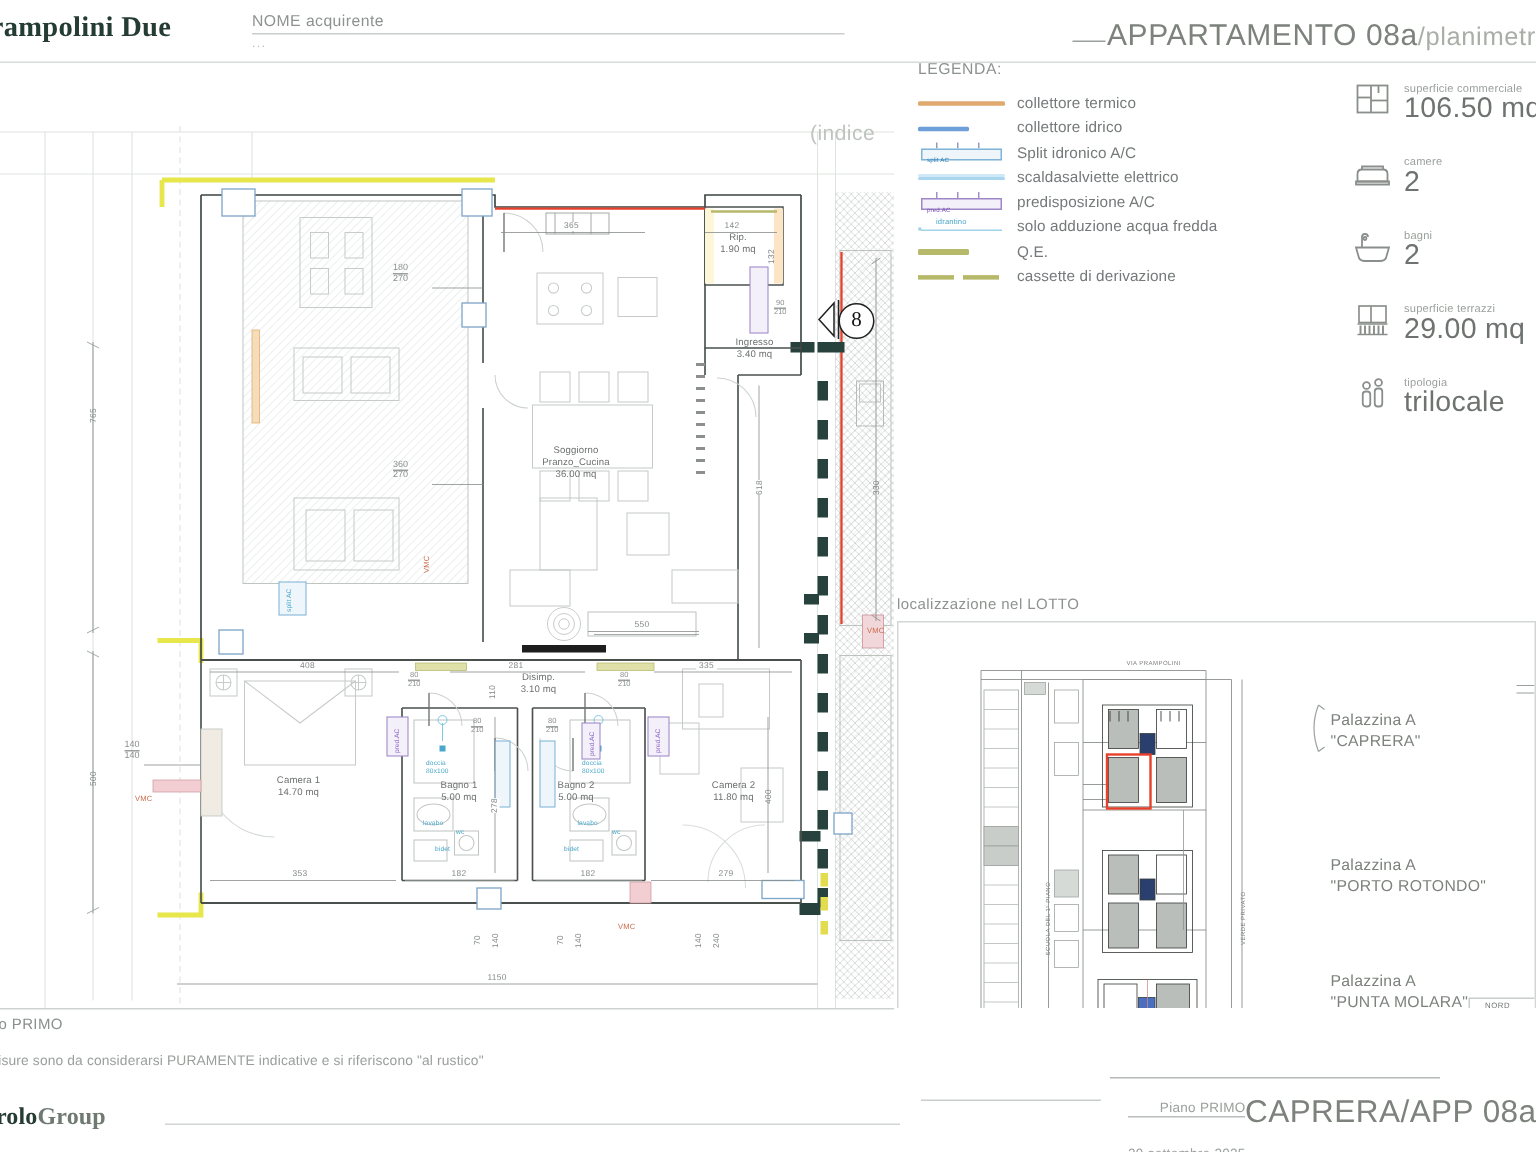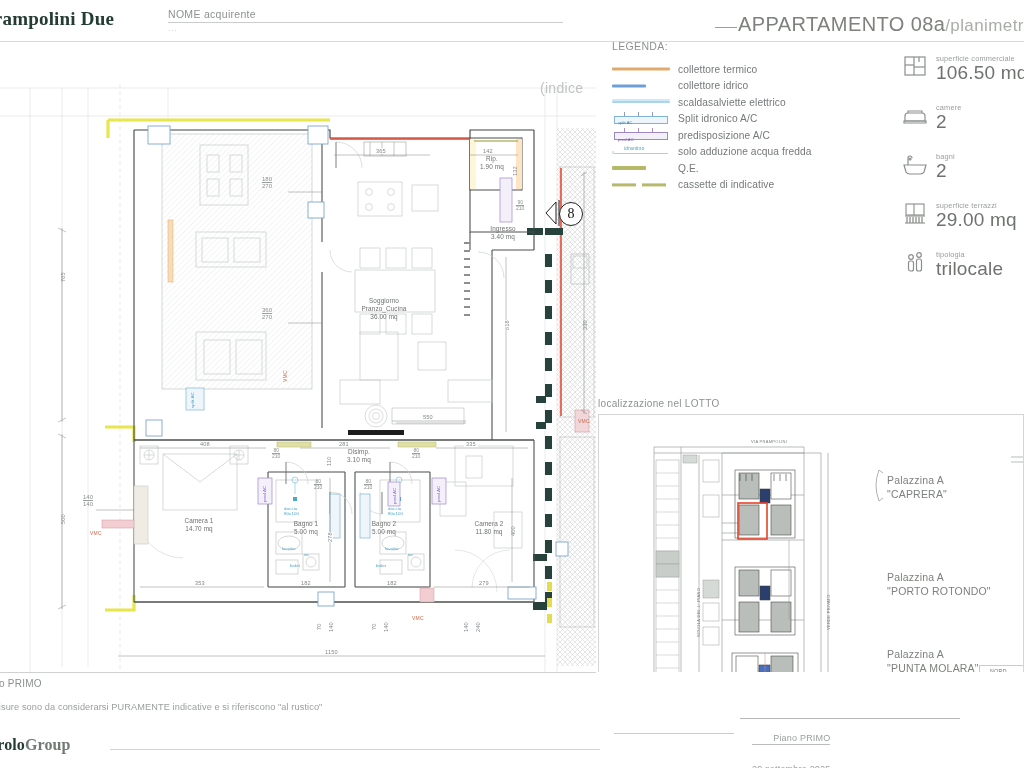--- a/index.html
+++ b/index.html
@@ -564,37 +564,37 @@
       <div class="ltext">collettore termico</div>
     </div>
     <div class="lrow">
       <div class="lswatch">
           <div class="bar" style="left:0;right:24px;background:#6f9fd8"></div>
         </div>
       <div class="ltext">collettore idrico</div>
     </div>
     <div class="lrow">
       <div class="lswatch">
-          <div class="bar thin" style="background:#a9d6ee"></div>
-          <div class="bar thin" style="top:35%;background:#cfe8f6"></div>
-        </div>
-      <div class="ltext">scaldasalviette elettrico</div>
-    </div>
-    <div class="lrow">
-      <div class="lswatch">
         <div class="ticks">
             <i style="left:6px"></i>
             <i style="left:20px"></i>
             <i style="left:34px"></i>
           </div>
         <div class="boxsw" style="top:4px">
             <span class="cap">split AC</span>
           </div>
       </div>
       <div class="ltext">Split idronico A/C</div>
+    </div>
+    <div class="lrow">
+      <div class="lswatch">
+          <div class="bar thin" style="background:#a9d6ee"></div>
+          <div class="bar thin" style="top:35%;background:#cfe8f6"></div>
+        </div>
+      <div class="ltext">scaldasalviette elettrico</div>
     </div>
     <div class="lrow">
       <div class="lswatch">
         <div class="ticks">
             <i style="left:6px;background:#a48fc9"></i>
             <i style="left:20px;background:#a48fc9"></i>
             <i style="left:34px;background:#a48fc9"></i>
           </div>
         <div class="boxsw purple" style="top:4px">
             <span class="cap">pred.AC</span>
@@ -613,21 +613,21 @@
     <div class="lrow">
       <div class="lswatch">
           <div class="bar" style="right:24px;height:4px;background:#b7b96a"></div>
         </div>
       <div class="ltext">Q.E.</div>
     </div>
     <div class="lrow">
       <div class="lswatch">
           <div class="dashpair"></div>
         </div>
-      <div class="ltext">cassette di indicative</div>
+      <div class="ltext">cassette di derivazione</div>
     </div>
   </div>
 
   <div class="stats">
 
     <div class="srow">
       <div class="sicon">
         <svg width="30" height="30" viewBox="0 0 30 30" fill="none" stroke="#8a8f8b" stroke-width="1.2">
           <rect x="5" y="5" width="20" height="18"></rect>
             <line x1="5" y1="13" x2="14" y2="13"></line>
@@ -848,14 +848,15 @@
     <div class="f-note">Le misure sono da considerarsi PURAMENTE indicative e si riferiscono "al rustico"</div>
     <div class="f-logo"><span>Marolo</span><span class="lite">Group</span></div>
     <div class="f-logo-rule"></div>
   </div>
   <div class="f-topline"></div>
   <div class="f-right-rule"></div>
   <div class="f-stack">
     <div class="f-piano2">Piano PRIMO</div>
     <div class="f-date">29 settembre 2025</div>
   </div>
+  <div class="f-big">CAPRERA/APP 08a</div>
 
 </div>
 
 </body></html>

